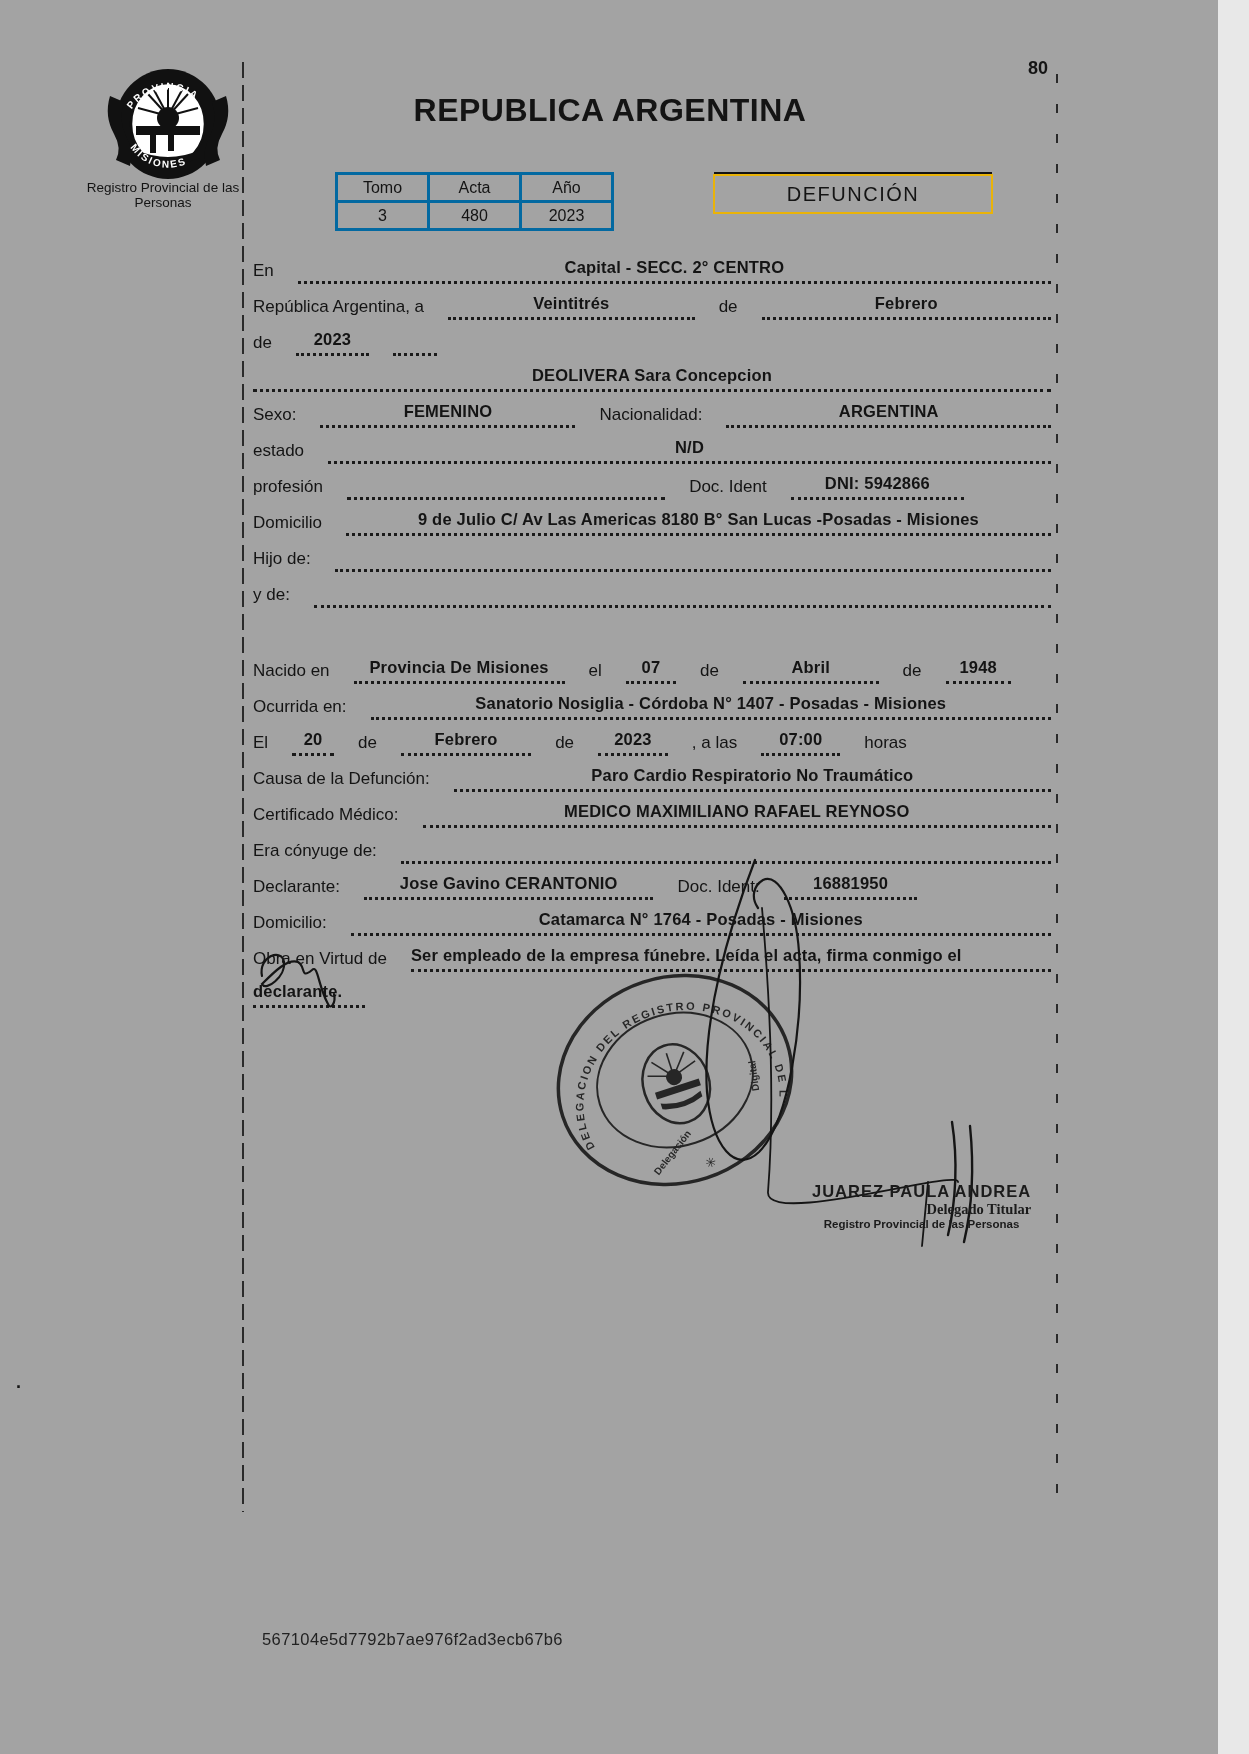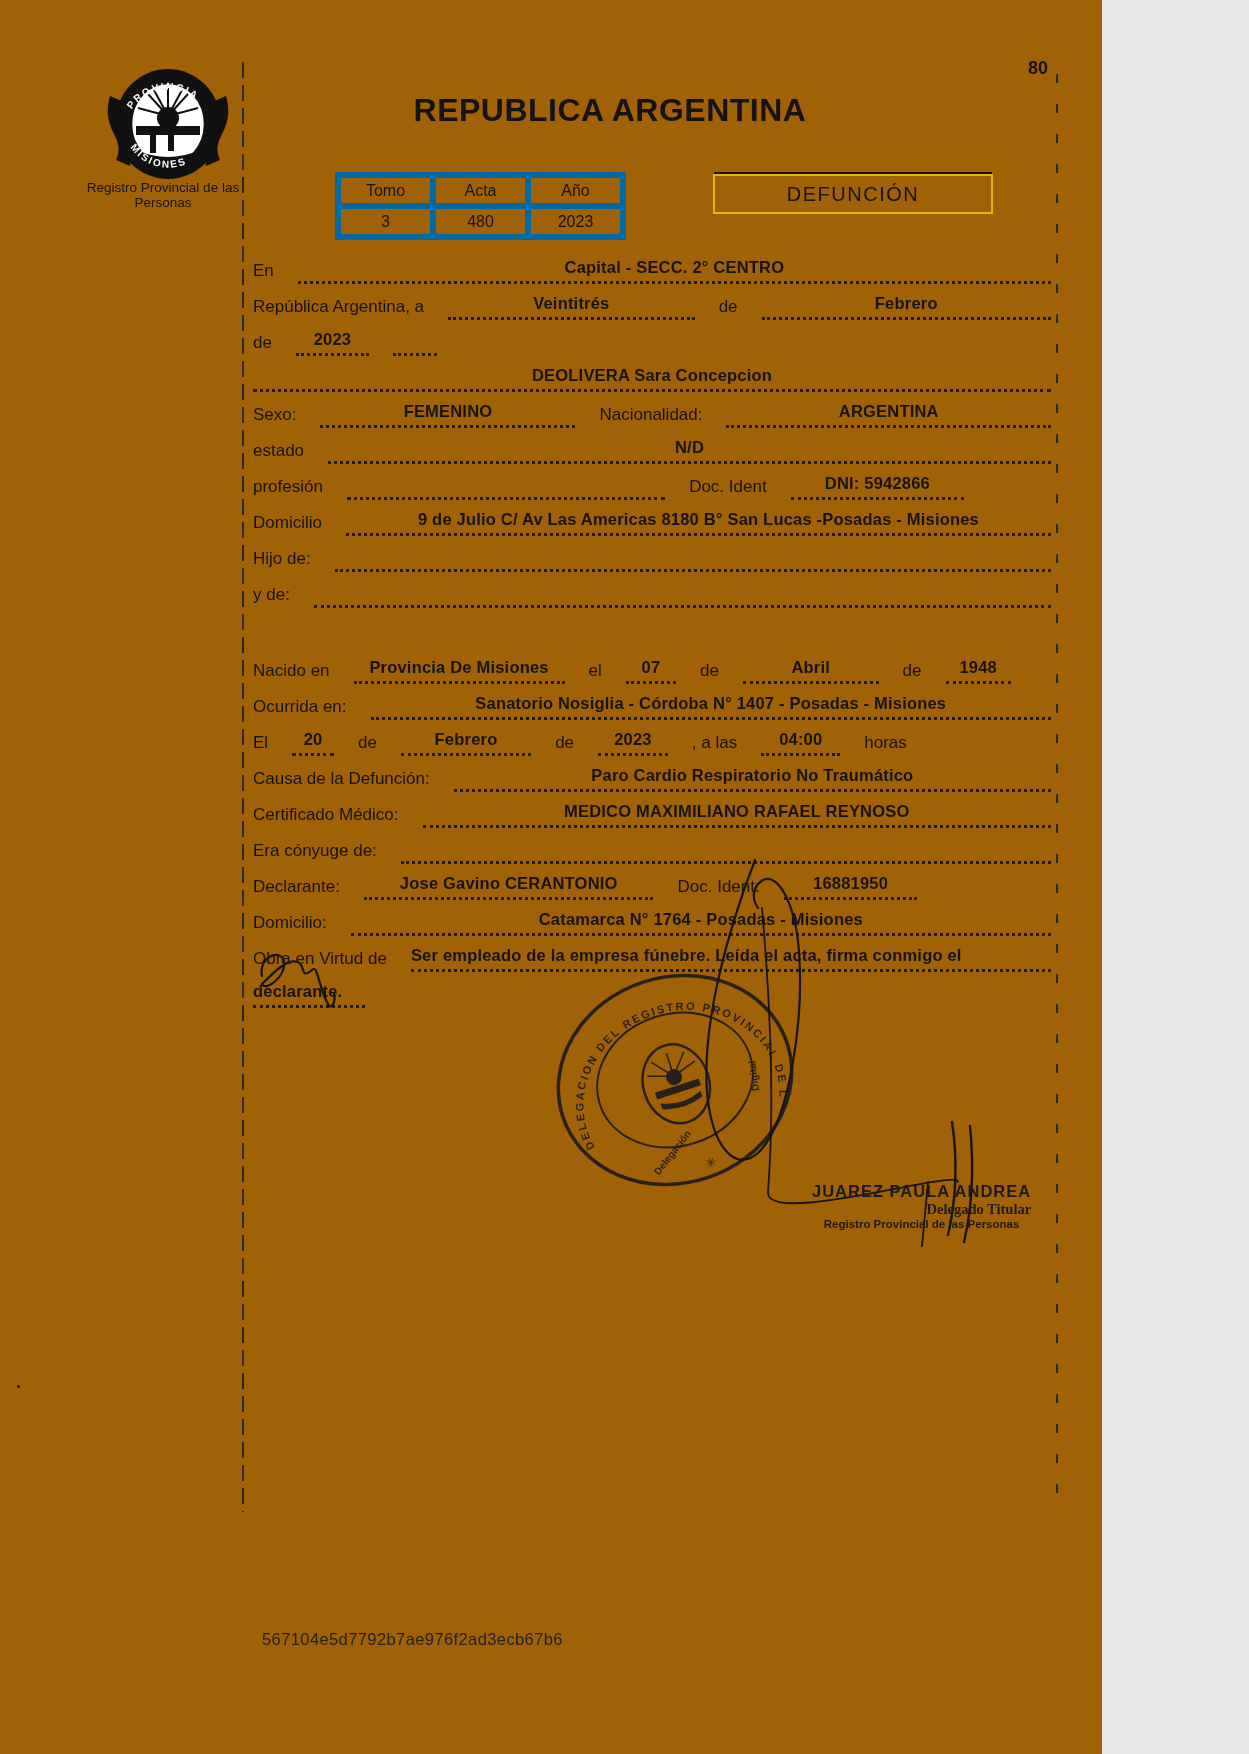--- a/index.html
+++ b/index.html
@@ -1,37 +1,37 @@
 <!DOCTYPE html>
 <html><head>
 <meta charset="utf-8">
 <style>
   html,body{margin:0;padding:0;background:#e8e8e8;}
-  .page{position:relative;width:1102px;height:1754px;background:#a16207;
+  .page{position:relative;width:1218px;height:1754px;background:#a3a3a3;
         font-family:"Liberation Sans",sans-serif;color:#141414;overflow:hidden;}
 
   
   .vline{position:absolute;width:2px;background:repeating-linear-gradient(
          to bottom,#2a2a2a 0 16px,transparent 16px 23px);}
   .vline.right{background:repeating-linear-gradient(
          to bottom,#2a2a2a 0 9px,transparent 9px 30px);}
 
   .pageno{position:absolute;left:1028px;top:58px;font-size:18px;font-weight:bold;}
 
   
   .seal{position:absolute;left:98px;top:66px;}
   .orgname{position:absolute;left:78px;top:180px;width:170px;text-align:center;
            font-size:13.5px;line-height:15px;}
 
   .title{position:absolute;left:330px;top:92px;width:560px;text-align:center;
          font-size:32px;font-weight:bold;letter-spacing:.5px;}
 
   
   .rectable{position:absolute;left:335px;top:172px;border-collapse:collapse;}
-  .rectable td{border:6px solid #0369a1;width:89px;height:25px;text-align:center;
+  .rectable td{border:3px solid #0369a1;width:89px;height:25px;text-align:center;
                font-size:16px;padding:0;}
 
   .docbox{position:absolute;left:713px;top:174px;width:276px;height:36px;
           border:2px solid #eab308;box-shadow:0 -3px 0 -1px #141414;
           display:flex;align-items:center;justify-content:center;
           font-size:20px;letter-spacing:1.5px;}
 
   
   .form{position:absolute;left:253px;top:258px;width:798px;}
   .frow{display:flex;align-items:flex-end;gap:24px;min-height:24px;margin-bottom:10px;}
@@ -174,21 +174,21 @@
         <span class="fld" style="flex: 1 1 0%;">Sanatorio Nosiglia - Córdoba N° 1407 - Posadas - Misiones</span>
       </div>
       <div class="frow">
         <span class="lbl">El</span>
         <span class="fld" style="flex: 0.09 1 0%;">20</span>
         <span class="lbl">de</span>
         <span class="fld" style="flex: 0.28 1 0%;">Febrero</span>
         <span class="lbl">de</span>
         <span class="fld" style="flex: 0.15 1 0%;">2023</span>
         <span class="lbl">, a las</span>
-        <span class="fld" style="flex: 0.17 1 0%;">04:00</span>
+        <span class="fld" style="flex: 0.17 1 0%;">07:00</span>
         <span class="lbl">horas</span>
       </div>
       <div class="frow">
         <span class="lbl">Causa de la Defunción:</span>
         <span class="fld" style="flex: 1 1 0%;">Paro Cardio Respiratorio No Traumático</span>
       </div>
       <div class="frow">
         <span class="lbl">Certificado Médico:</span>
         <span class="fld" style="flex: 1 1 0%;">MEDICO MAXIMILIANO RAFAEL REYNOSO</span>
       </div>

